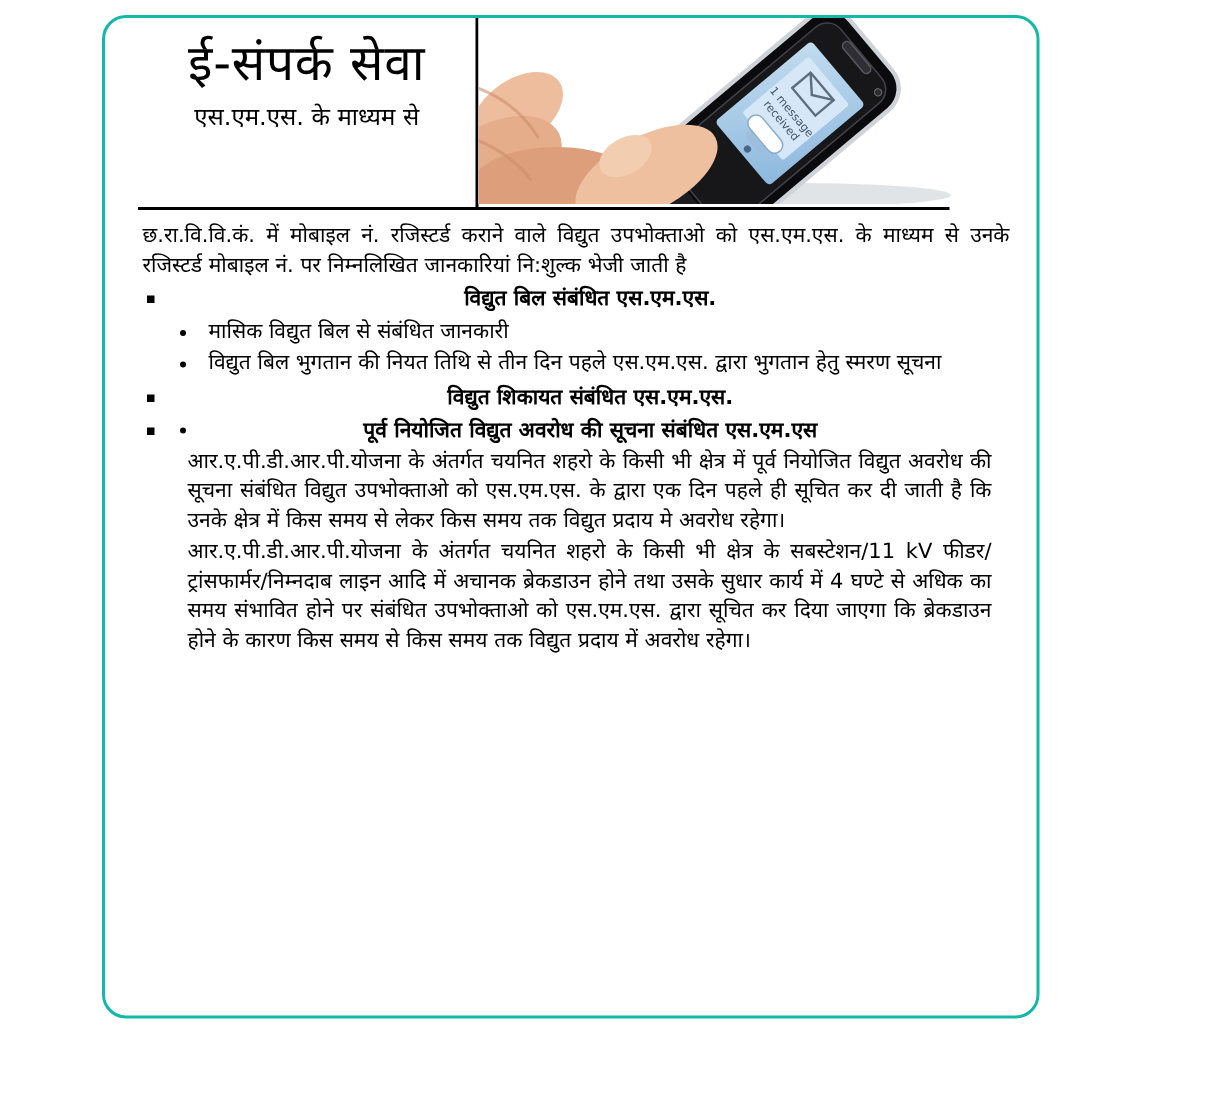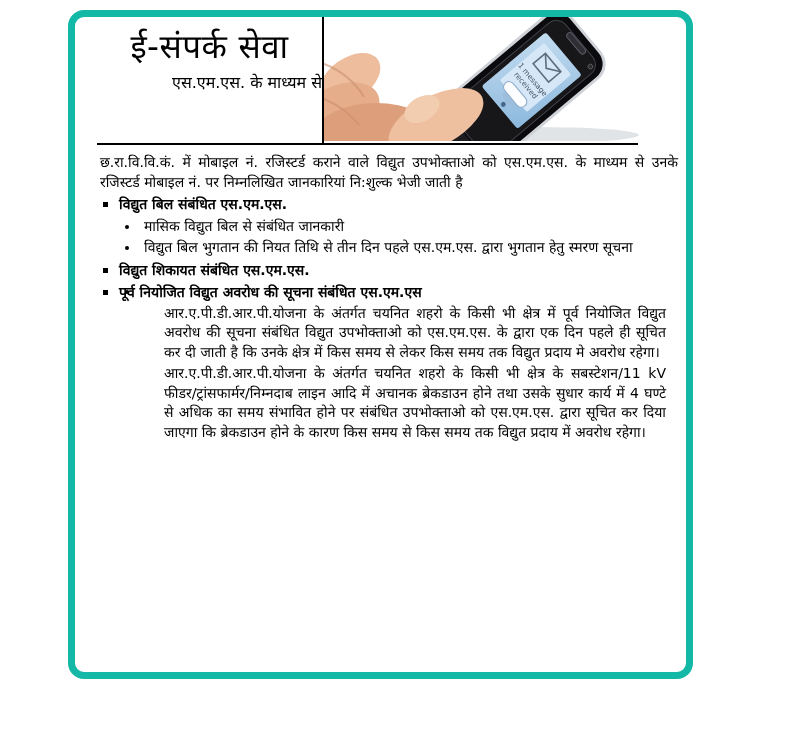--- a/index.html
+++ b/index.html
@@ -7,41 +7,40 @@
   body {
     width: 812px; height: 732px;
     position: relative;
     font-family: "DejaVu Sans", sans-serif;
     color: #000;
     overflow: hidden;
   }
   .frame {
     position: absolute; left: 68px; top: 10px;
     width: 625px; height: 669px;
-    border: 7px solid #14b8a6;
+    border: 2px solid #14b8a6;
     border-radius: 16px;
     background: #ffffff;
     text-decoration: underline;
   }
   
   .title-box {
     position: absolute; left: 22px; top: 8px;
     width: 225px; height: 115px;
     text-align: center;
   }
   .title {
     font-size: 33px; line-height: 44px;
     white-space: nowrap;
     letter-spacing: 0.5px;
   }
   .subtitle {
     font-size: 16px; line-height: 24px;
     white-space: nowrap;
     margin-top: 2px;
-    text-align: right;
   }
   .subtitle:first-of-type { margin-top: 8px; }
   .v-divider {
     position: absolute; left: 247px; top: 0;
     width: 2px; height: 126px; background: #000;
   }
   .h-rule {
     position: absolute; left: 22px; top: 126px;
     width: 541px; height: 2px; background: #000;
   }
@@ -56,38 +55,38 @@
     width: 578px;
     font-size: 14px; line-height: 19.5px;
     text-align: justify;
   }
   .intro { margin-bottom: 3px; }
   .section-heading {
     position: relative;
     padding-left: 19px;
     font-weight: bold;
     margin-top: 3px;
-    text-align: left;
+    text-align: center;
   }
   .sqb {
     position: absolute; left: 3px; top: 7px;
     width: 5px; height: 5px; background: #000;
   }
   ul.bullets { list-style: none; margin: 1px 0 1px 0; padding: 0 12px 0 24px; }
   ul.bullets li {
     position: relative;
     padding-left: 20px;
     margin: 2px 0;
   }
   .dot {
     position: absolute; left: 1px; top: 8px;
     width: 4px; height: 4px; border-radius: 50%; background: #000;
   }
   .section-para {
-    margin: 1px 12px 2px 64px;
+    margin: 1px 12px 2px 30px;
   }
 </style>
 </head>
 <body>
 
 <div class="frame">
 
   <div class="title-box">
     <div class="title">ई-संपर्क सेवा</div>
     <div class="subtitle">एस.एम.एस. के माध्यम से</div>

